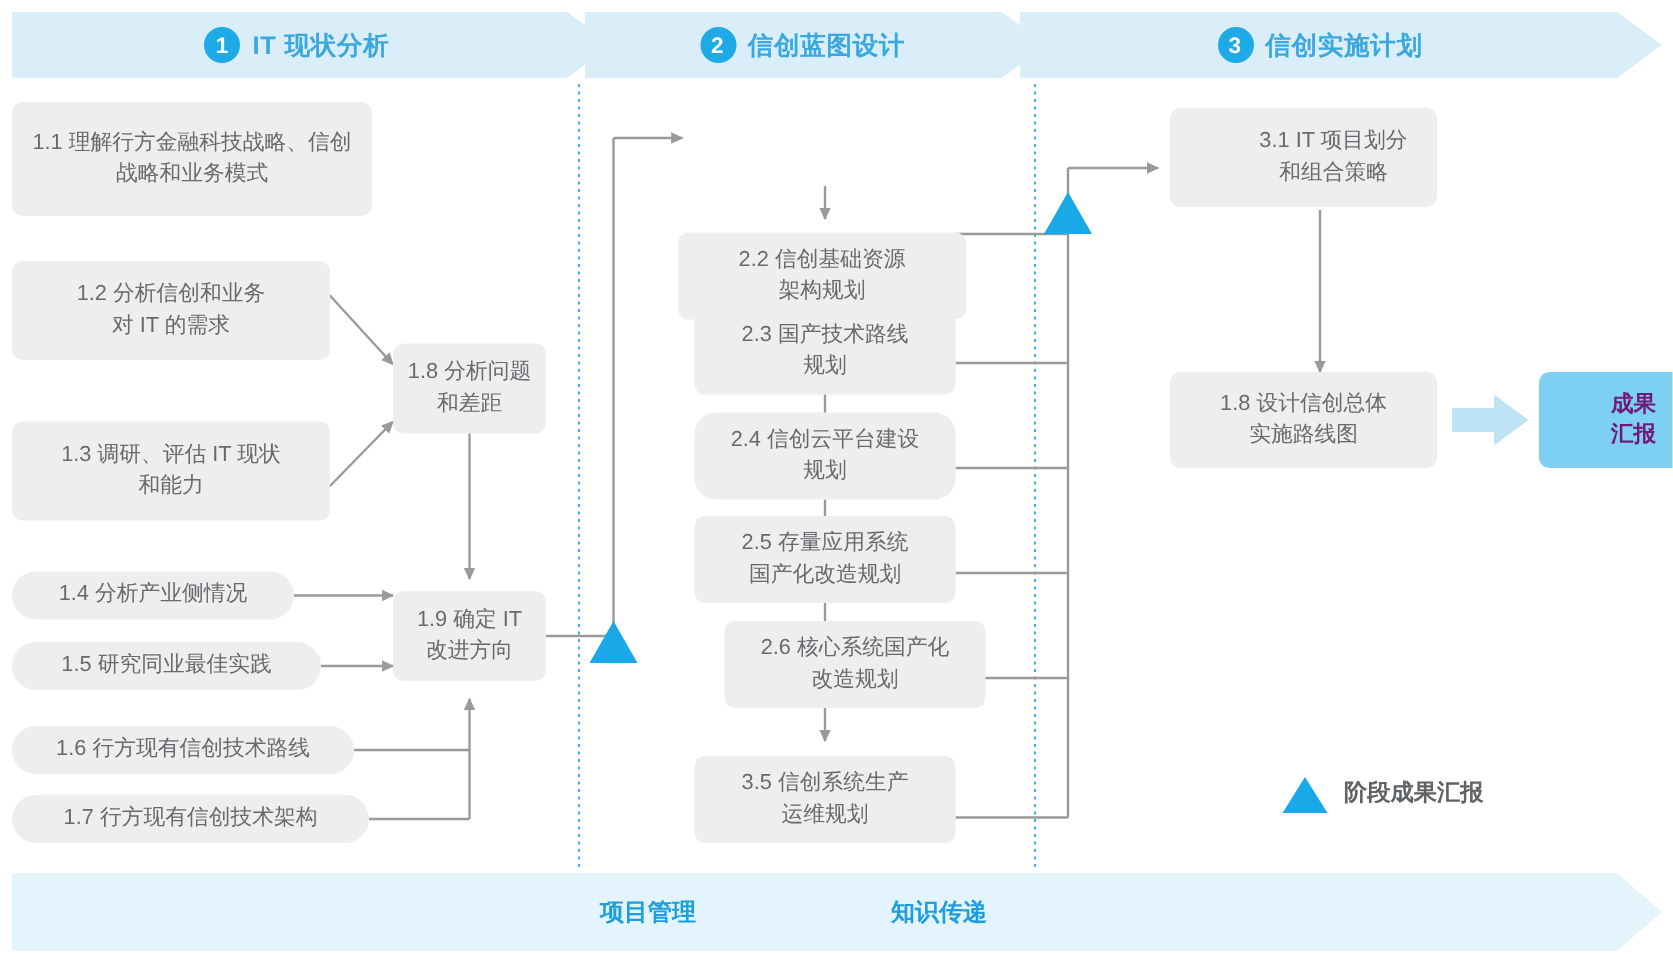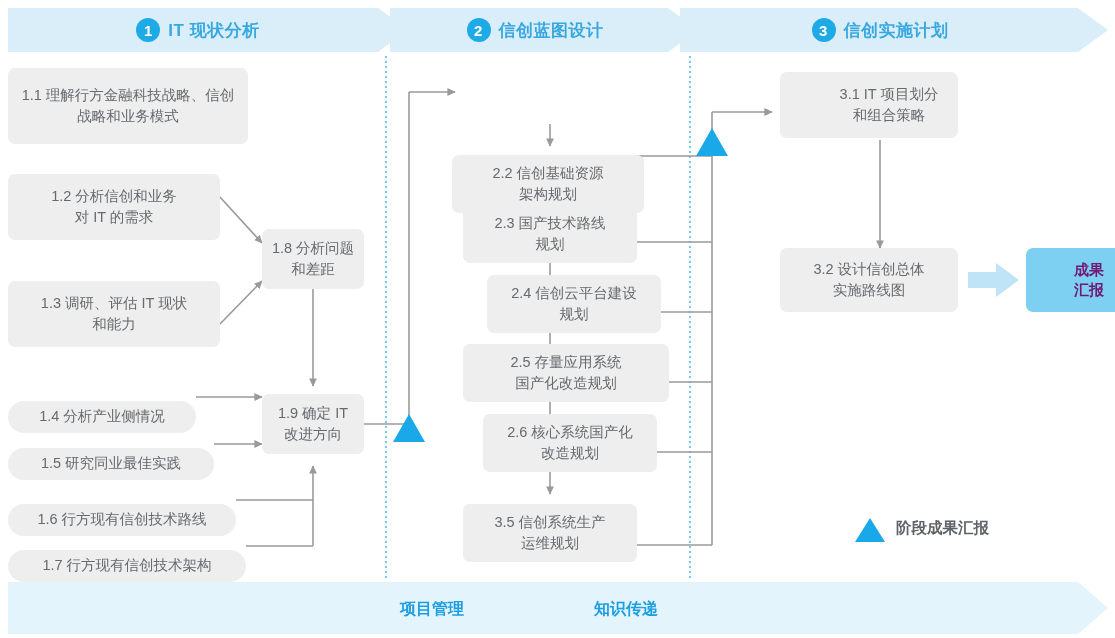--- a/index.html
+++ b/index.html
@@ -26,21 +26,21 @@
   }
   .phase .ptxt{white-space:nowrap;}
 
   
   .box{
     position:absolute;background:#eeeeee;border-radius:7px;
     color:#666a6e;font-size:14.5px;line-height:1.45;
     display:flex;align-items:center;justify-content:center;
     text-align:center;padding:0 8px;box-sizing:border-box;
   }
-  .pill{border-radius:16px;margin-top:20px;}
+  .pill{border-radius:16px;}
 
   
   .result{
     position:absolute;background:#7ed0f2;border-radius:7px;
     color:#701a75;font-size:15px;font-weight:bold;line-height:1.35;
     display:flex;align-items:center;justify-content:center;text-align:center;padding-left:27px;
   }
 
   
   .legend{position:absolute;display:flex;align-items:flex-start;}
@@ -150,32 +150,32 @@
   <div class="box pill" style="left:8px;top:530px;width:238px;height:32px;">1.7 行方现有信创技术架构</div>
   <div class="box" style="left:262px;top:229px;width:102px;height:60px;white-space:pre-line;">1.8 分析问题
 和差距</div>
   <div class="box" style="left:262px;top:394px;width:102px;height:60px;white-space:pre-line;">1.9 确定 IT
 改进方向</div>
 
   <div class="box" style="left:452px;top:136px;width:192px;height:58px;white-space:pre-line;margin-top:19px;">2.2 信创基础资源
 架构规划</div>
   <div class="box" style="left:463px;top:205px;width:174px;height:58px;white-space:pre-line;">2.3 国产技术路线
 规划</div>
-  <div class="box" style="left:487px;top:275px;width:174px;height:58px;white-space:pre-line;">2.4 信创云平台建设
+  <div class="box" style="left:463px;top:275px;width:174px;height:58px;white-space:pre-line;border-radius:14px;">2.4 信创云平台建设
 规划</div>
-  <div class="box" style="left:463px;top:344px;width:206px;height:58px;white-space:pre-line;">2.5 存量应用系统
+  <div class="box" style="left:463px;top:344px;width:174px;height:58px;white-space:pre-line;">2.5 存量应用系统
 国产化改造规划</div>
   <div class="box" style="left:463px;top:414px;width:174px;height:58px;white-space:pre-line;margin-left:20px;">2.6 核心系统国产化
 改造规划</div>
   <div class="box" style="left:463px;top:504px;width:174px;height:58px;white-space:pre-line;">3.5 信创系统生产
 运维规划</div>
 
   <div class="box" style="left:780px;top:72px;width:178px;height:66px;white-space:pre-line;padding-left:48px;">3.1 IT 项目划分
 和组合策略</div>
-  <div class="box" style="left:780px;top:248px;width:178px;height:64px;white-space:pre-line;">3.2 设计信创总体
+  <div class="box" style="left:780px;top:248px;width:178px;height:64px;white-space:pre-line;">1.8 设计信创总体
 实施路线图</div>
 
   <div class="result" style="left:1026px;top:248px;width:72px;height:64px;white-space:pre-line;">成果
 汇报</div>
 
   <div class="legend" style="left:855px;top:518px;">
     <span class="tri"></span>
     <span class="ltxt">阶段成果汇报</span>
   </div>
 

